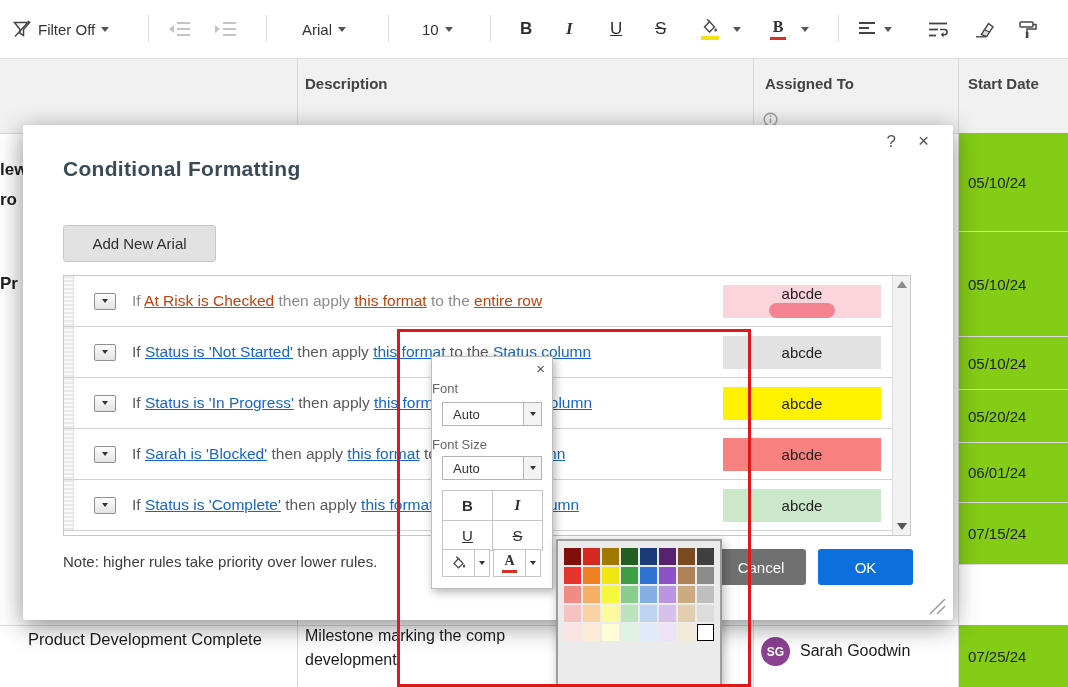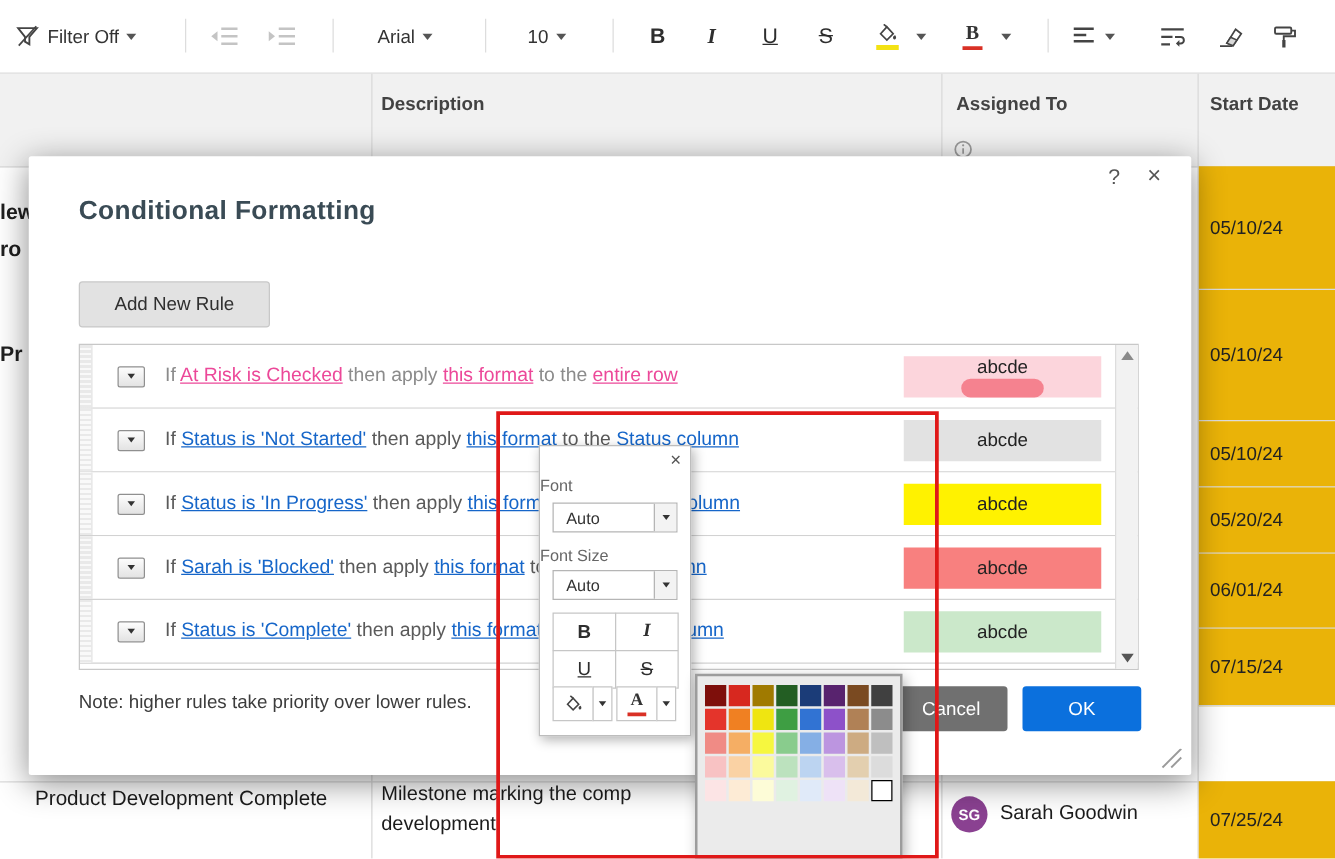--- a/index.html
+++ b/index.html
@@ -19,21 +19,21 @@
   .sline{text-decoration:line-through;}
   .colorbtn{display:flex;flex-direction:column;align-items:center;gap:2px;}
   .colorbar{width:18px;height:4px;}
   
   .grid-header{position:absolute;left:0;top:58px;width:1068px;height:75px;background:#f1f1f1;border-bottom:1px solid #d9d9d9;}
   .hcell{position:absolute;top:17px;font-size:15px;font-weight:bold;color:#424242;}
   .vline{position:absolute;top:58px;bottom:0;width:1px;background:#d9d9d9;}
   .hline{position:absolute;left:0;width:1068px;height:1px;background:#dcdcdc;}
   .frag{position:absolute;left:0;font-weight:bold;font-size:17px;color:#1f1f1f;white-space:nowrap;}
   .date-cell{position:absolute;left:959px;width:109px;border-bottom:1px solid #dcdcdc;display:flex;align-items:center;
-             padding-left:9px;font-size:15px;color:#222;box-sizing:border-box;background:#eab308;}
+             padding-left:9px;font-size:15px;color:#222;box-sizing:border-box;background:#84cc16;}
   .task-name{position:absolute;left:28px;top:627px;width:235px;font-size:16.5px;color:#1c1c1c;line-height:24px;}
   .desc-line{position:absolute;left:305px;font-size:16px;color:#1c1c1c;white-space:nowrap;}
   .avatar{position:absolute;left:761px;top:637px;width:29px;height:29px;border-radius:50%;background:#8a4191;color:#fff;
           display:flex;align-items:center;justify-content:center;font-size:12px;font-weight:bold;}
   .assignee{position:absolute;left:800px;top:642px;font-size:16px;color:#1c1c1c;text-align:center;}
   
   .modal{position:absolute;left:23px;top:125px;width:930px;height:495px;background:#fff;border-radius:2px;
          box-shadow:0 6px 26px rgba(0,0,0,.45);z-index:10;}
   .modal-help{position:absolute;right:57px;top:7px;font-size:17px;color:#555;cursor:pointer;}
   .modal-close{position:absolute;right:24px;top:5px;font-size:19px;color:#555;cursor:pointer;}
@@ -42,21 +42,21 @@
             border-radius:3px;font-size:15px;color:#2f2f2f;font-family:inherit;cursor:pointer;}
   .rule-list{position:absolute;left:40px;top:150px;width:848px;height:261px;border:1px solid #c8c8c8;box-sizing:border-box;background:#fff;}
   .rule-row{height:51px;border-bottom:1px solid #d2d2d2;display:flex;align-items:center;position:relative;background:#fff;box-sizing:border-box;}
   .rule-row:last-child{border-bottom:none;}
   .hatch{width:9px;align-self:stretch;background:repeating-linear-gradient(0deg,#e9e9e9 0 2px,#f9f9f9 2px 4px);border-right:1px solid #e2e2e2;}
   .dd-btn{width:22px;height:17px;margin-left:20px;border:1px solid #8f8f8f;background:linear-gradient(#fdfdfd,#e3e3e3);
           display:flex;align-items:center;justify-content:center;border-radius:2px;padding:0;cursor:pointer;flex:none;}
   .rule-text{margin-left:16px;font-size:15.5px;color:#5a5a5a;white-space:nowrap;}
   .rule-link{color:#1666c9;text-decoration:underline;cursor:pointer;}
   .muted{color:#8b8b8b;}
-  .muted .rule-link{color:#ec4899;}
+  .muted .rule-link{color:#c2410c;}
   .preview{position:absolute;left:659px;width:158px;height:33px;display:flex;align-items:center;justify-content:center;
            font-size:15px;color:#222;flex-direction:column;}
   .preview.with-pill{justify-content:space-between;padding:0 13px;box-sizing:border-box;}
   .pill{width:66px;height:15px;border-radius:8px;}
   .vscroll{position:absolute;right:0;top:0;width:18px;height:100%;background:#f2f2f2;border-left:1px solid #ddd;
            display:flex;flex-direction:column;justify-content:space-between;align-items:center;padding:5px 0;box-sizing:border-box;}
   .tri-up{width:0;height:0;border-left:5px solid transparent;border-right:5px solid transparent;border-bottom:7px solid #8a8a8a;cursor:pointer;}
   .tri-down{width:0;height:0;border-left:5px solid transparent;border-right:5px solid transparent;border-top:7px solid #555;cursor:pointer;}
   .note{position:absolute;left:40px;top:428px;font-size:15px;color:#3c3c3c;}
   .btn{position:absolute;top:424px;height:36px;border:none;border-radius:3px;color:#fff;font-size:15px;font-family:inherit;cursor:pointer;}
@@ -242,21 +242,21 @@
   <div class="task-name">Product Development Complete</div>
   <div class="desc-line" style="top:627px;">Milestone marking the comp</div>
   <div class="desc-line" style="top:651px;">development</div>
   <div class="avatar">SG</div>
   <div class="assignee">Sarah Goodwin</div>
 
   <div class="modal">
     <div class="modal-help">?</div>
     <div class="modal-close">×</div>
     <div class="modal-title">Conditional Formatting</div>
-    <button class="add-rule">Add New Rule</button>
+    <button class="add-rule">Add New Arial</button>
 
     <div class="rule-list">
 
       <div class="rule-row">
         <div class="hatch"></div>
         <button class="dd-btn">
             <span class="caret small"></span>
           </button>
         <div class="rule-text muted">
           <span>If</span>

